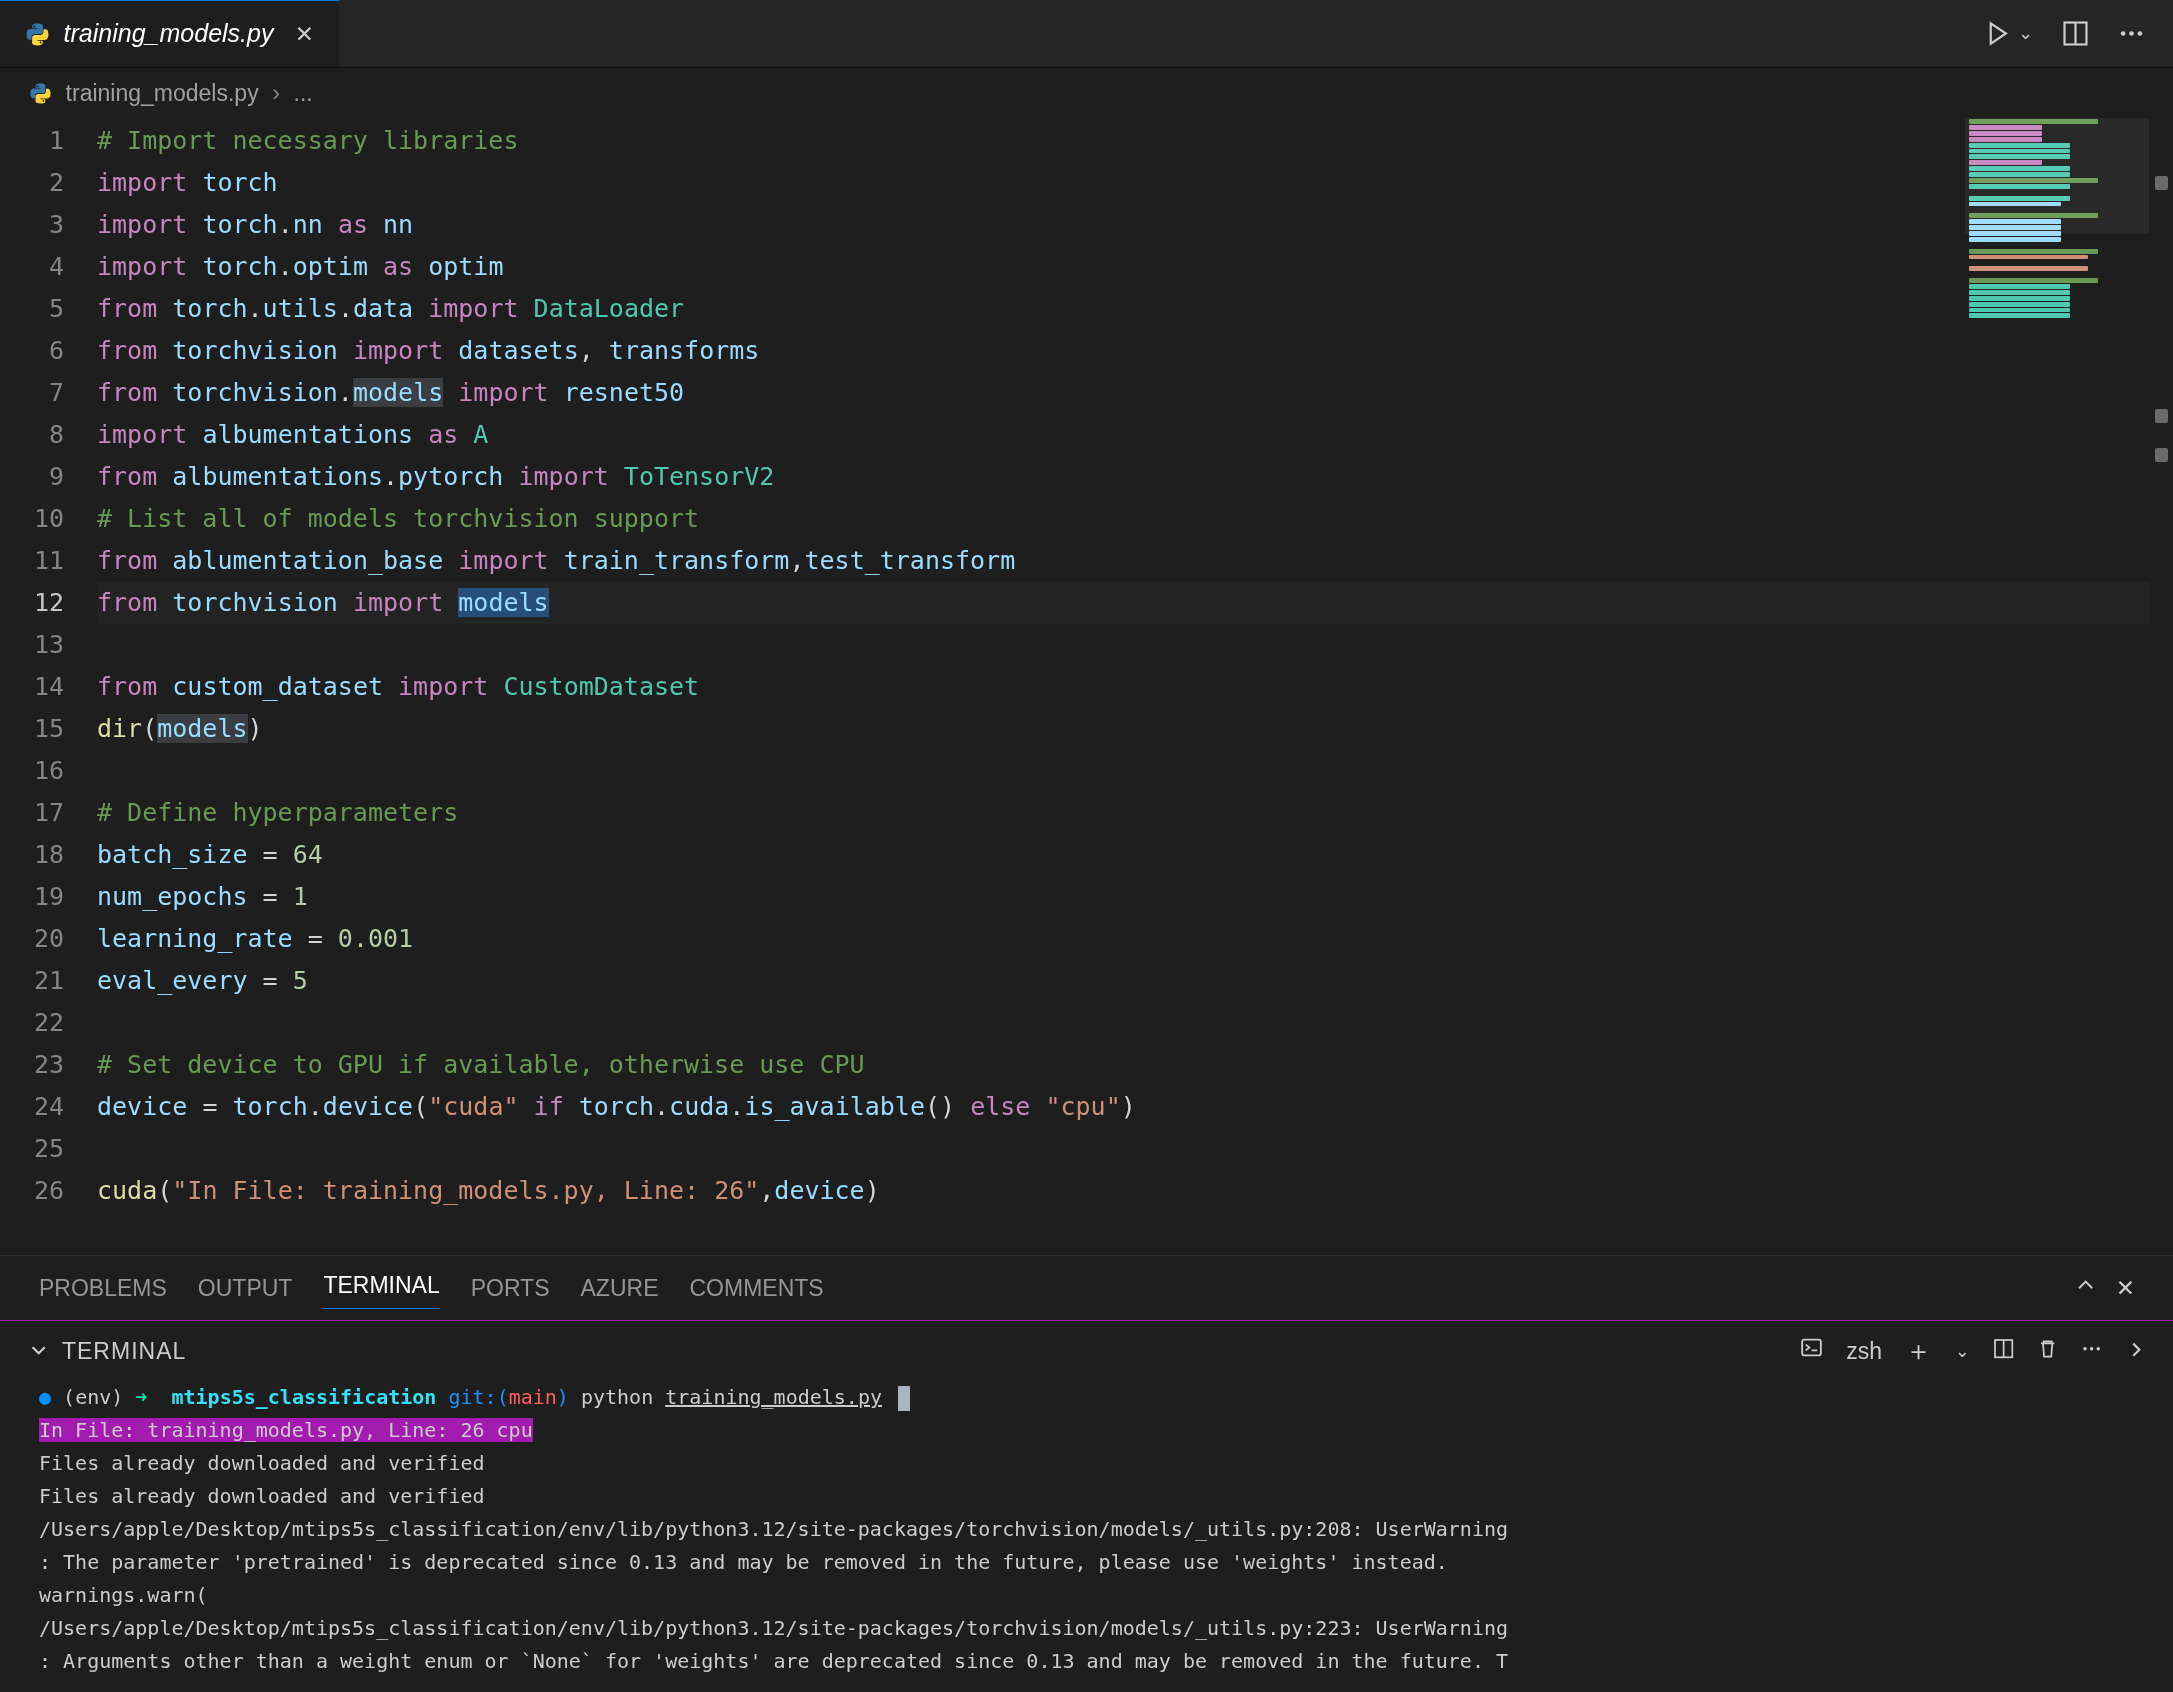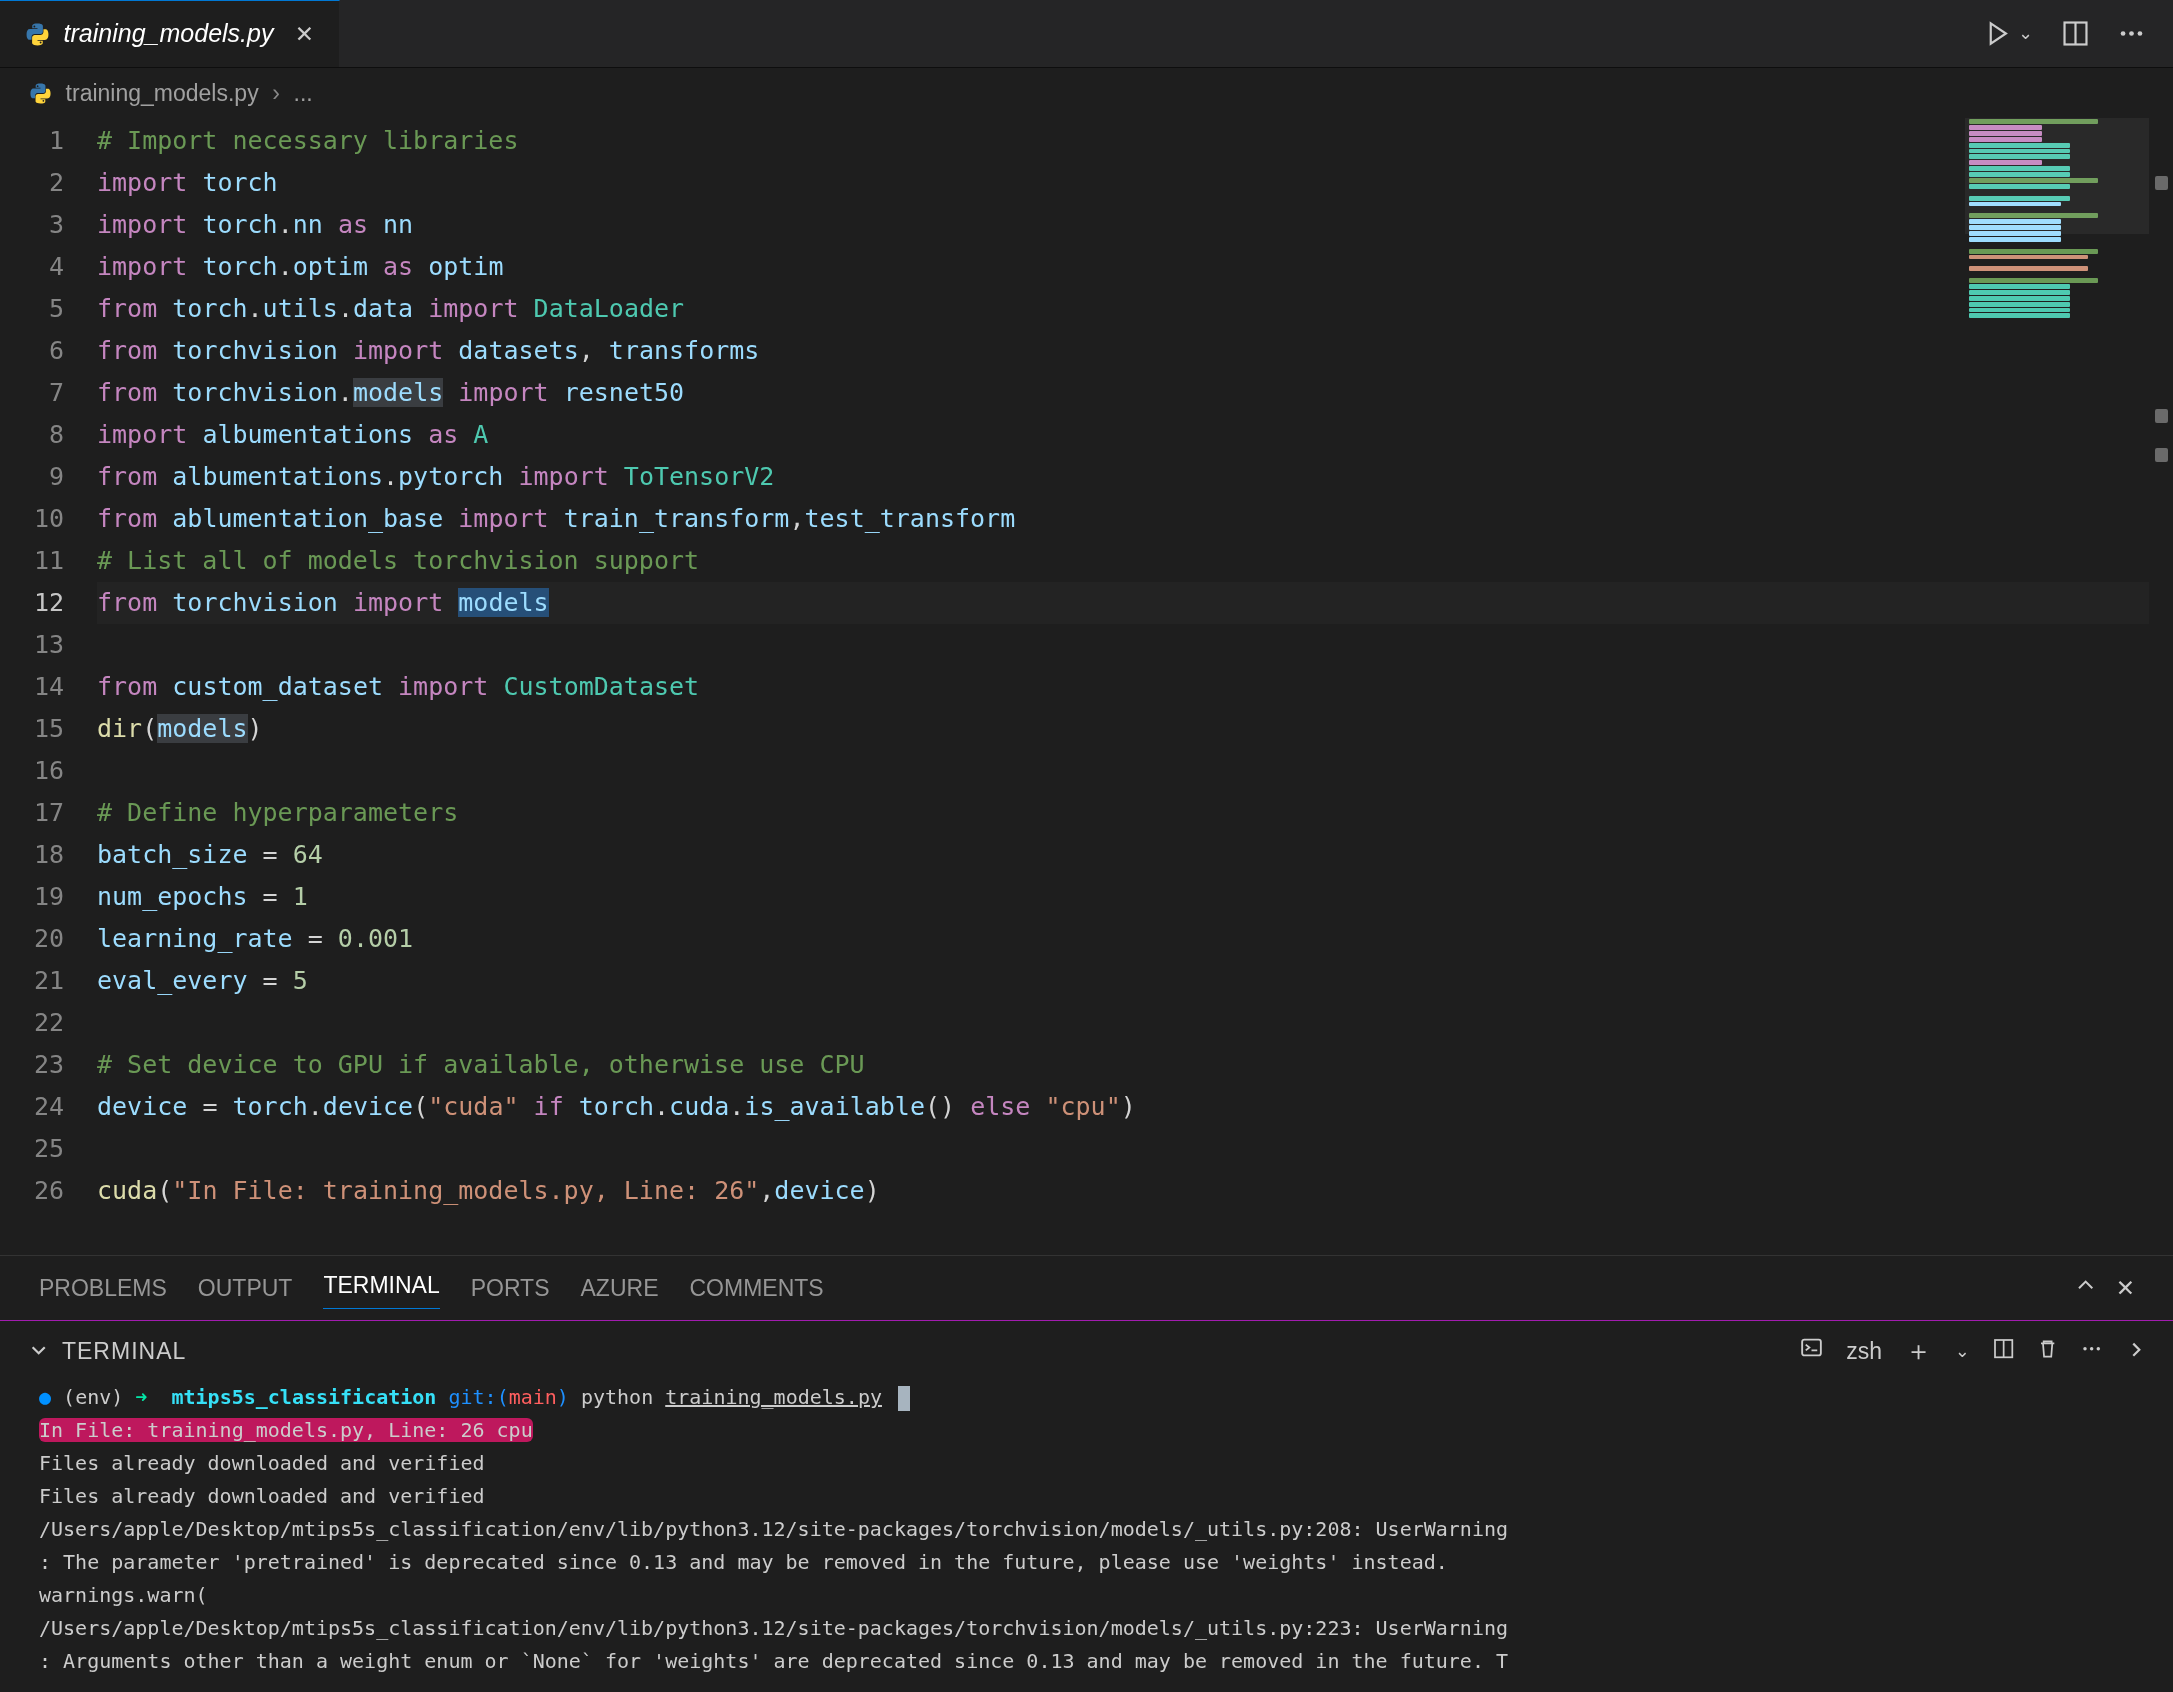--- a/index.html
+++ b/index.html
@@ -174,21 +174,21 @@
   }
   .term .dot{color:#0090ff;}
   .term .env{color:#ccc;}
   .term .arrow{color:#03e5a6;}
   .term .cwd{color:#36e0f7;font-weight:bold;}
   .term .git{color:#1e90ff;}
   .term .branch{color:#ff5f5f;}
   .term .paren{color:#1e90ff;}
   .term .cmd{color:#ccc;}
   .term .u{text-decoration:underline;}
-  .term .sel{background:#be185d;border-radius:6px;}
+  .term .sel{background:#a21caf;}
   .term .cursor{display:inline-block;width:11.6px;height:25px;background:#a7b4bf;vertical-align:middle;margin-left:3.9px;}
   .icon svg{width:100%;height:100%;}
   .act svg{width:100%;height:100%;}
   .chev-down{font-size:17.5px;}
 </style>
 </head>
 <body>
 
 <div class="window">
 
@@ -275,22 +275,22 @@
       <div class="code" id="code">
           <div class="line"><span class="c-comm"># Import necessary libraries</span></div>
           <div class="line"><span class="c-kw">import</span> <span class="c-var">torch</span></div>
           <div class="line"><span class="c-kw">import</span> <span class="c-var">torch</span><span class="c-op">.</span><span class="c-var">nn</span> <span class="c-kw">as</span> <span class="c-var">nn</span></div>
           <div class="line"><span class="c-kw">import</span> <span class="c-var">torch</span><span class="c-op">.</span><span class="c-var">optim</span> <span class="c-kw">as</span> <span class="c-var">optim</span></div>
           <div class="line"><span class="c-kw">from</span> <span class="c-var">torch</span><span class="c-op">.</span><span class="c-var">utils</span><span class="c-op">.</span><span class="c-var">data</span> <span class="c-kw">import</span> <span class="c-mod">DataLoader</span></div>
           <div class="line"><span class="c-kw">from</span> <span class="c-var">torchvision</span> <span class="c-kw">import</span> <span class="c-var">datasets</span><span class="c-op">,</span> <span class="c-var">transforms</span></div>
           <div class="line"><span class="c-kw">from</span> <span class="c-var">torchvision</span><span class="c-op">.</span><span class="hl-dim"><span class="c-var">models</span></span> <span class="c-kw">import</span> <span class="c-var">resnet50</span></div>
           <div class="line"><span class="c-kw">import</span> <span class="c-var">albumentations</span> <span class="c-kw">as</span> <span class="c-mod">A</span></div>
           <div class="line"><span class="c-kw">from</span> <span class="c-var">albumentations</span><span class="c-op">.</span><span class="c-var">pytorch</span> <span class="c-kw">import</span> <span class="c-mod">ToTensorV2</span></div>
+          <div class="line"><span class="c-comm"># List all of models torchvision support</span></div>
           <div class="line"><span class="c-kw">from</span> <span class="c-var">ablumentation_base</span> <span class="c-kw">import</span> <span class="c-var">train_transform</span><span class="c-op">,</span><span class="c-var">test_transform</span></div>
-          <div class="line"><span class="c-comm"># List all of models torchvision support</span></div>
           <div class="line current"><span class="c-kw">from</span> <span class="c-var">torchvision</span> <span class="c-kw">import</span> <span class="hl"><span class="c-var">models</span></span></div>
           <div class="line">&nbsp;</div>
           <div class="line"><span class="c-kw">from</span> <span class="c-var">custom_dataset</span> <span class="c-kw">import</span> <span class="c-mod">CustomDataset</span></div>
           <div class="line"><span class="c-fn">dir</span><span class="c-op">(</span><span class="hl-dim"><span class="c-var">models</span></span><span class="c-op">)</span></div>
           <div class="line">&nbsp;</div>
           <div class="line"><span class="c-comm"># Define hyperparameters</span></div>
           <div class="line"><span class="c-var">batch_size</span> <span class="c-op">=</span> <span class="c-num">64</span></div>
           <div class="line"><span class="c-var">num_epochs</span> <span class="c-op">=</span> <span class="c-num">1</span></div>
           <div class="line"><span class="c-var">learning_rate</span> <span class="c-op">=</span> <span class="c-num">0.001</span></div>
           <div class="line"><span class="c-var">eval_every</span> <span class="c-op">=</span> <span class="c-num">5</span></div>

